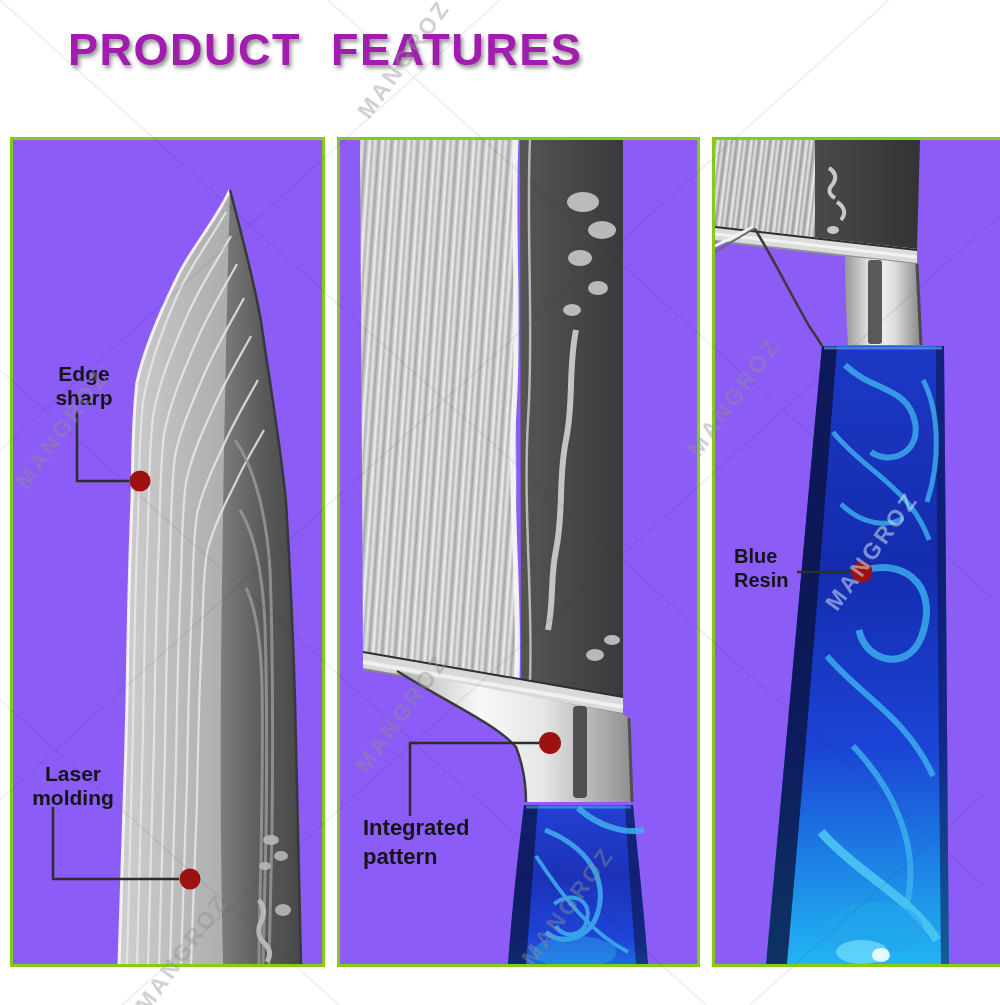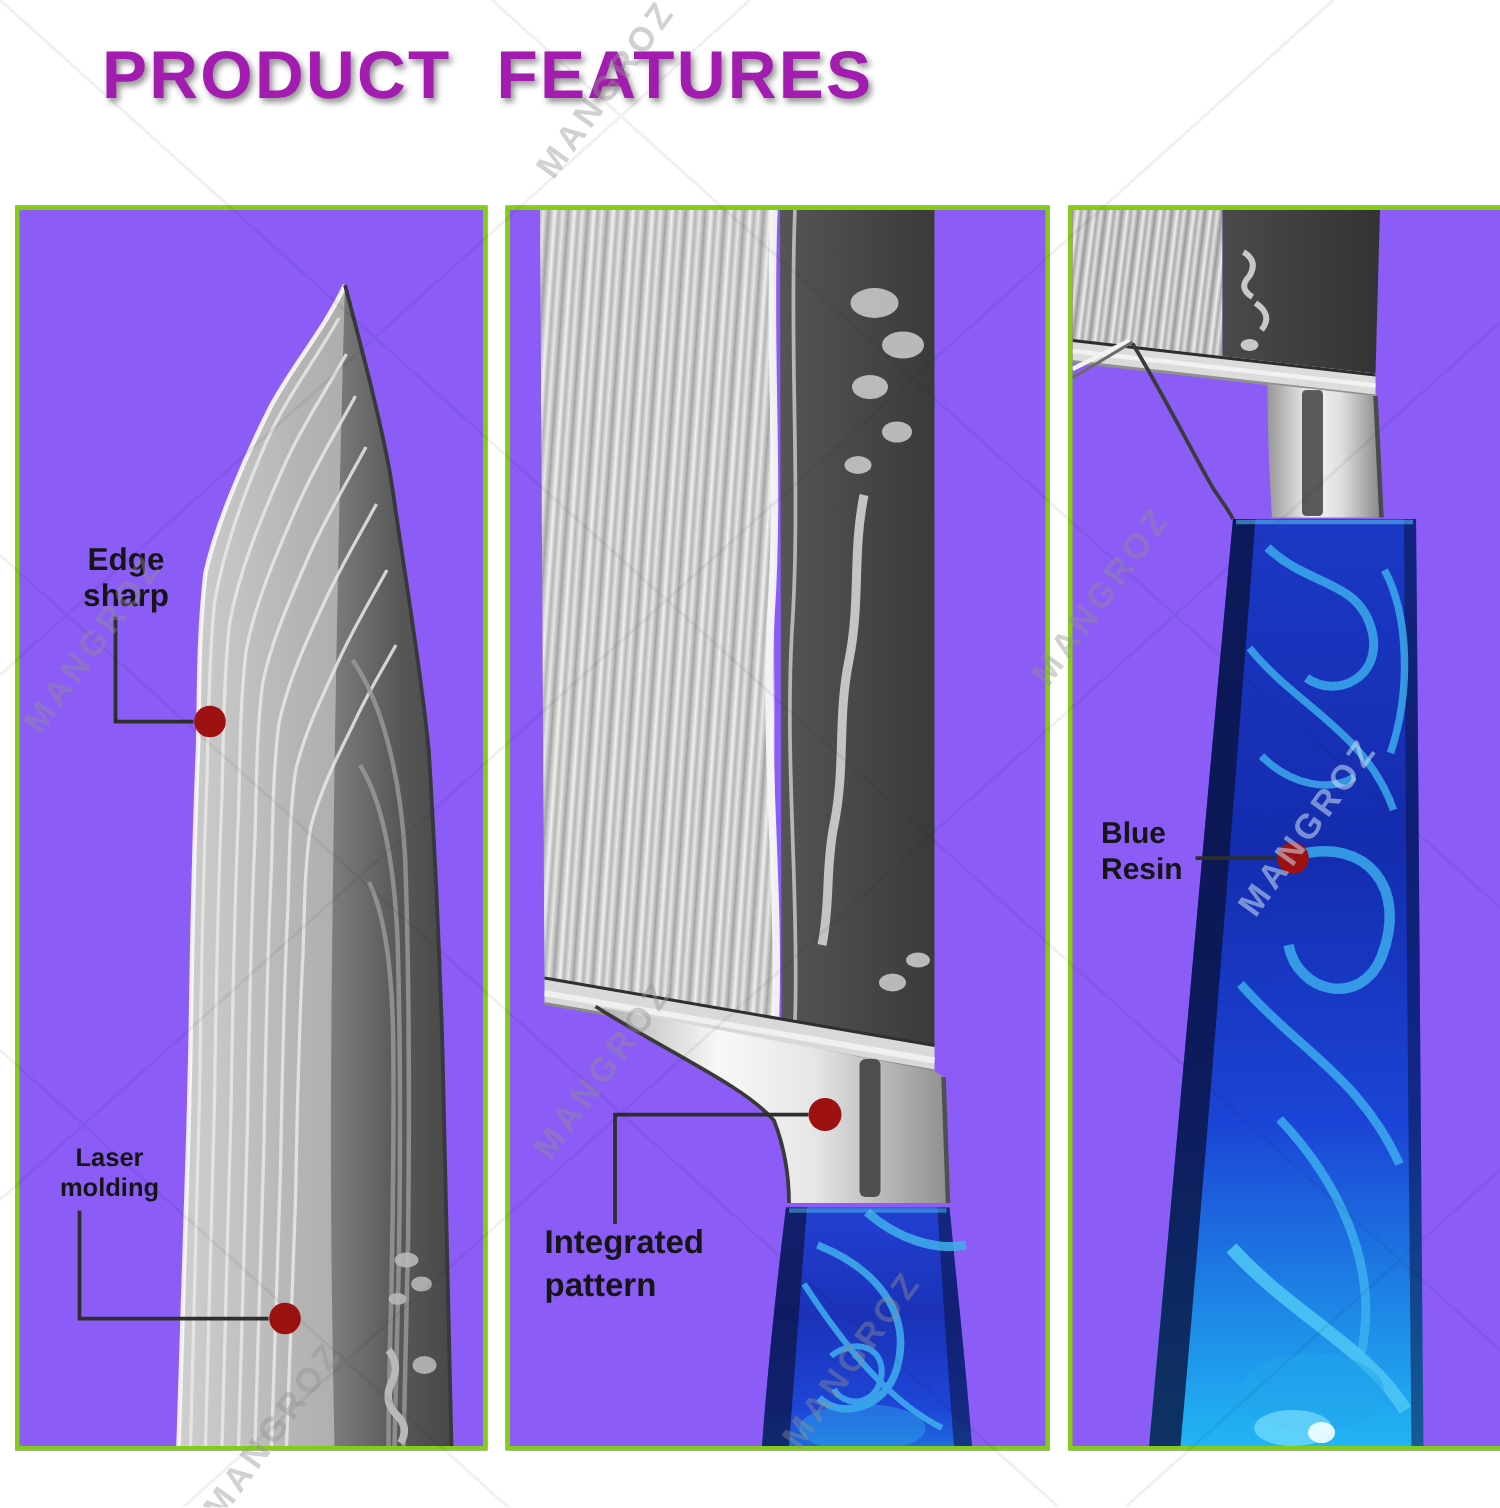--- a/index.html
+++ b/index.html
@@ -9,21 +9,21 @@
          letter-spacing:1.5px;word-spacing:16px;z-index:10;
          text-shadow:2px 3px 4px rgba(0,0,0,0.45);margin-left:40px;}
   .panel{position:absolute;top:137px;height:824px;border:3px solid #84cc16;background:#8b5cf6;z-index:1;}
   #panel-blade-tip{left:10px;width:309px;}
   #panel-blade-pattern{left:337px;width:322px;padding-left:35px;}
   #panel-handle{left:712px;width:305px;}
   .panel svg{position:absolute;left:0;top:0;z-index:1;}
   .callout{position:absolute;z-index:3;font-weight:bold;color:#151515;}
   .callout div{white-space:nowrap;}
   #label-edge-sharp{left:21px;top:222px;width:100px;text-align:center;font-size:21px;line-height:1.16;}
-  #label-laser-pattern{left:8px;top:622px;width:104px;text-align:center;font-size:17px;line-height:1.16;}
+  #label-laser-pattern{left:8px;top:622px;width:104px;text-align:center;font-size:21px;line-height:1.16;}
   #label-integrated-molding{left:23px;top:674px;font-size:22px;line-height:1.3;}
   #label-blue-resin{left:19px;top:404px;font-size:20px;line-height:1.2;}
   .wm{position:absolute;z-index:20;font-weight:bold;font-size:23px;letter-spacing:3px;
       color:rgba(145,145,145,0.42);transform-origin:0 0;pointer-events:none;white-space:nowrap;}
   .wm-light{color:rgba(205,225,242,0.55);}
   #wm-lines{position:absolute;left:0;top:0;z-index:5;pointer-events:none;}
 </style>
 </head>
 <body>
 

